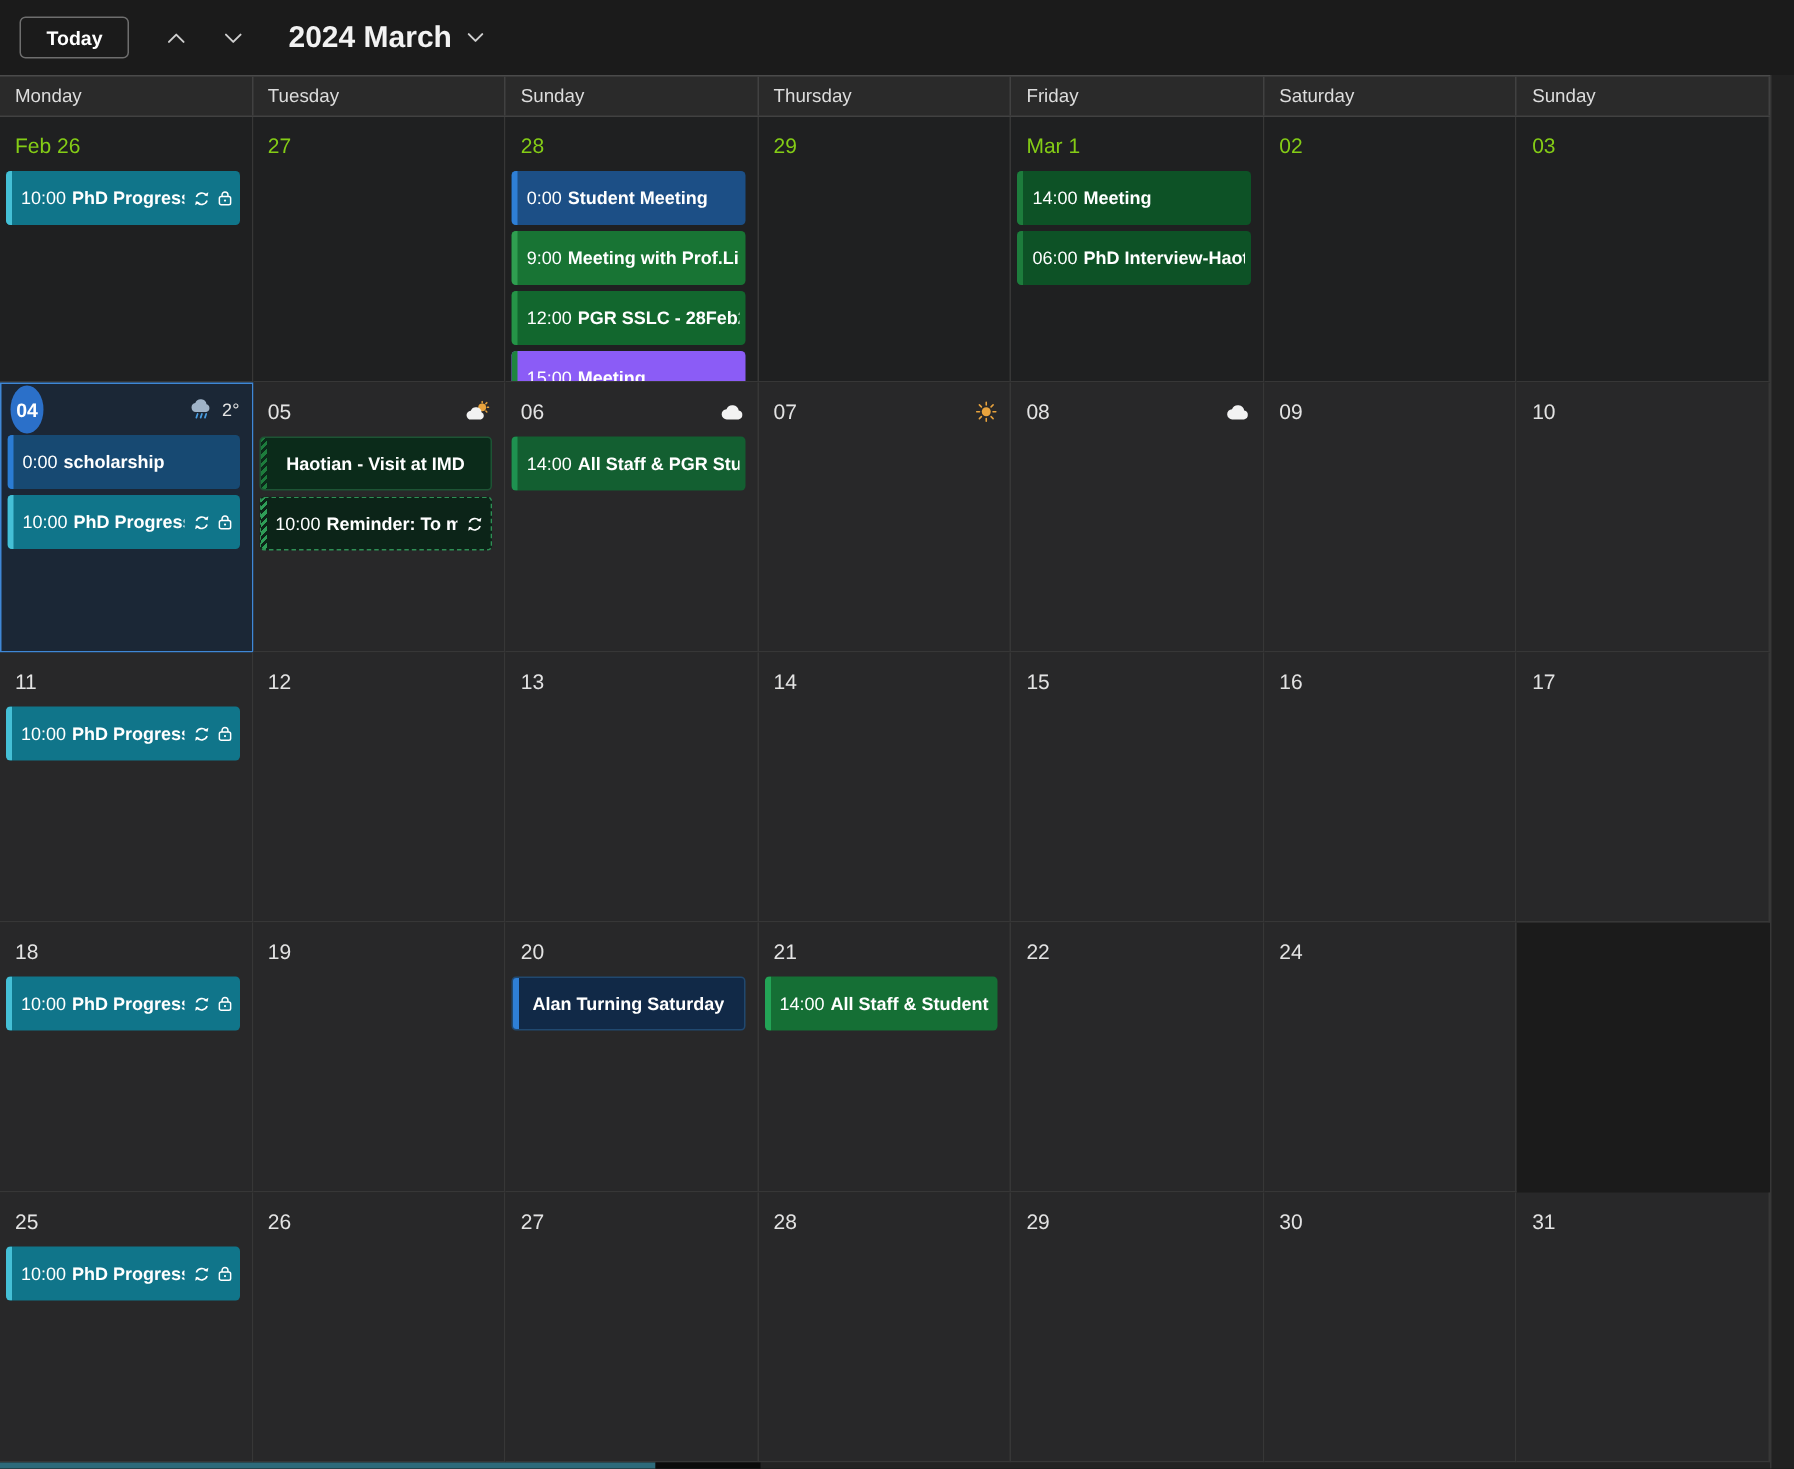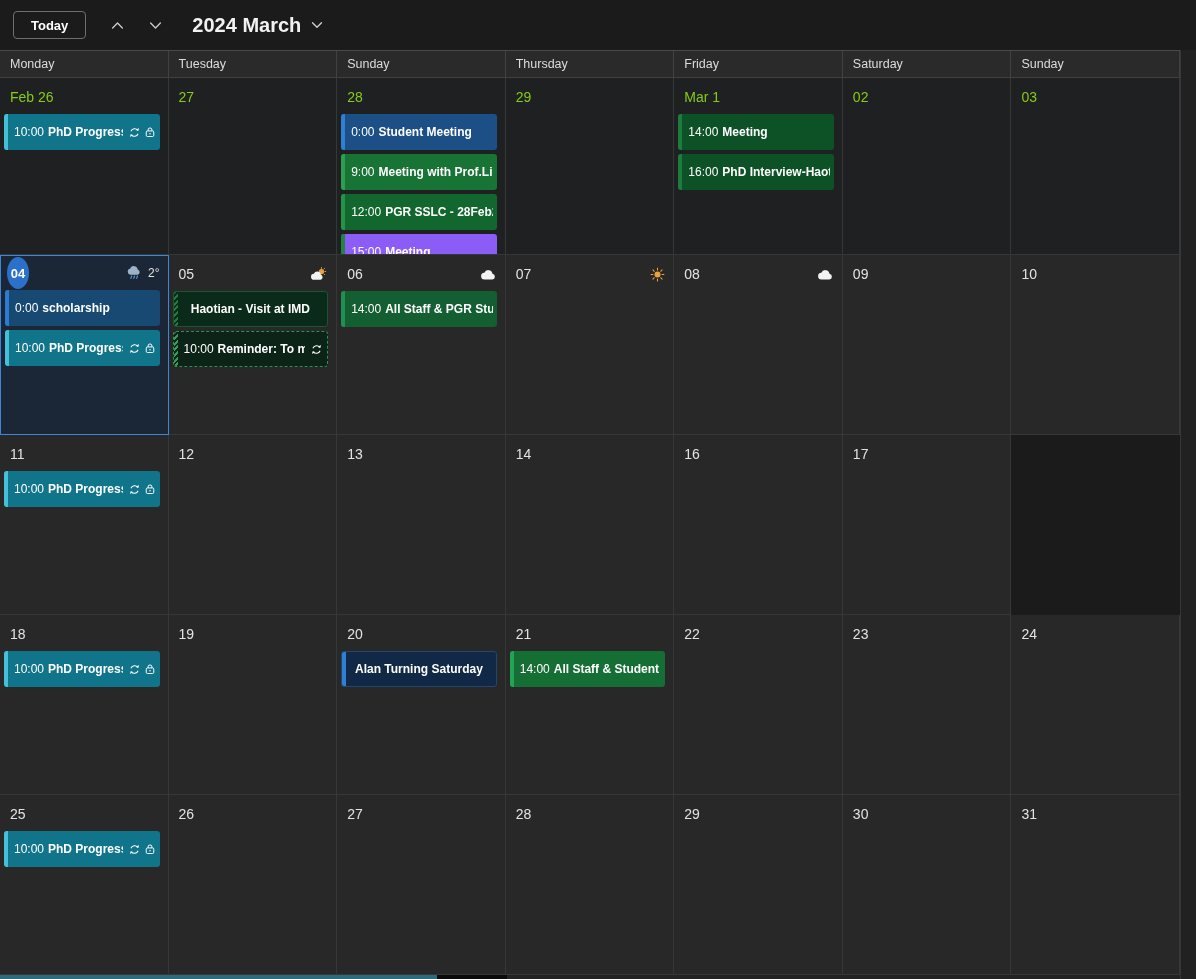--- a/index.html
+++ b/index.html
@@ -155,21 +155,21 @@
             <span class="date-label">Mar 1</span>
           </div>
           <div class="events">
             <div class="event timed" style="background: rgb(13, 82, 38);">
               <span class="bar" style="background: rgb(29, 124, 60);"></span>
               <span class="ev-time">14:00</span>
               <span class="ev-title">Meeting</span>
             </div>
             <div class="event timed" style="background: rgb(13, 82, 38);">
               <span class="bar" style="background: rgb(29, 124, 60);"></span>
-              <span class="ev-time">16:00</span>
+              <span class="ev-time">06:00</span>
               <span class="ev-title">PhD Interview-Haotia</span>
             </div>
           </div>
         </div>
         <div class="cell">
           <div class="cell-head">
             <span class="date-label">02</span>
           </div>
           <div class="events"></div>
         </div>
@@ -367,20 +367,26 @@
           <div class="events"></div>
         </div>
         <div class="cell">
           <div class="cell-head">
             <span class="date-label">14</span>
           </div>
           <div class="events"></div>
         </div>
         <div class="cell">
           <div class="cell-head">
+            <span class="date-label">15</span>
+          </div>
+          <div class="events"></div>
+        </div>
+        <div class="cell">
+          <div class="cell-head">
             <span class="date-label">16</span>
           </div>
           <div class="events"></div>
         </div>
         <div class="cell">
           <div class="cell-head">
             <span class="date-label">17</span>
           </div>
           <div class="events"></div>
         </div>
@@ -440,26 +446,20 @@
             <div class="event timed" style="background: rgb(21, 111, 53);">
               <span class="bar" style="background: rgb(35, 163, 86);"></span>
               <span class="ev-time">14:00</span>
               <span class="ev-title">All Staff &amp; Student P</span>
             </div>
           </div>
         </div>
         <div class="cell">
           <div class="cell-head">
             <span class="date-label">22</span>
-          </div>
-          <div class="events"></div>
-        </div>
-        <div class="cell">
-          <div class="cell-head">
-            <span class="date-label">23</span>
           </div>
           <div class="events"></div>
         </div>
         <div class="cell">
           <div class="cell-head">
             <span class="date-label">24</span>
           </div>
           <div class="events"></div>
         </div>
       </div>

